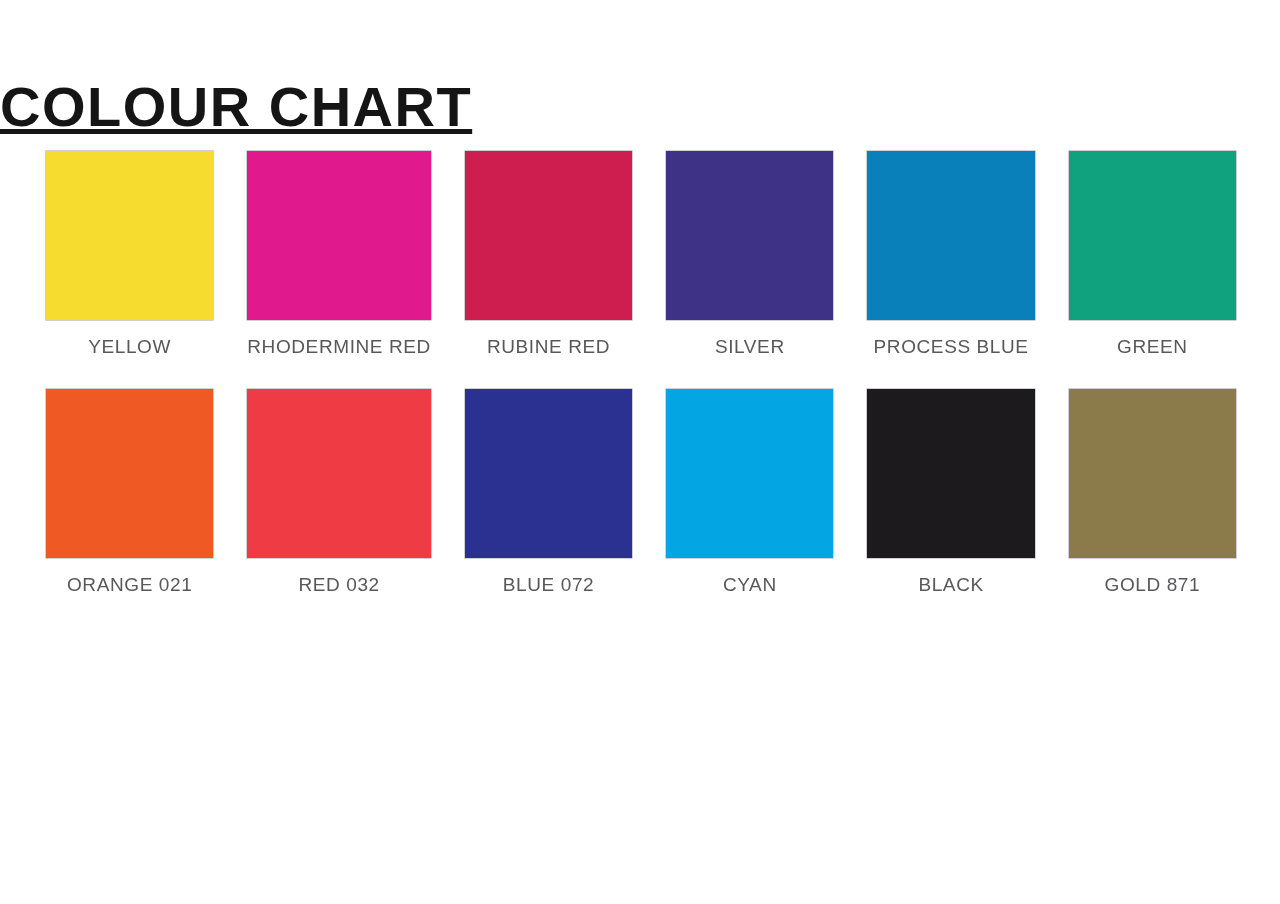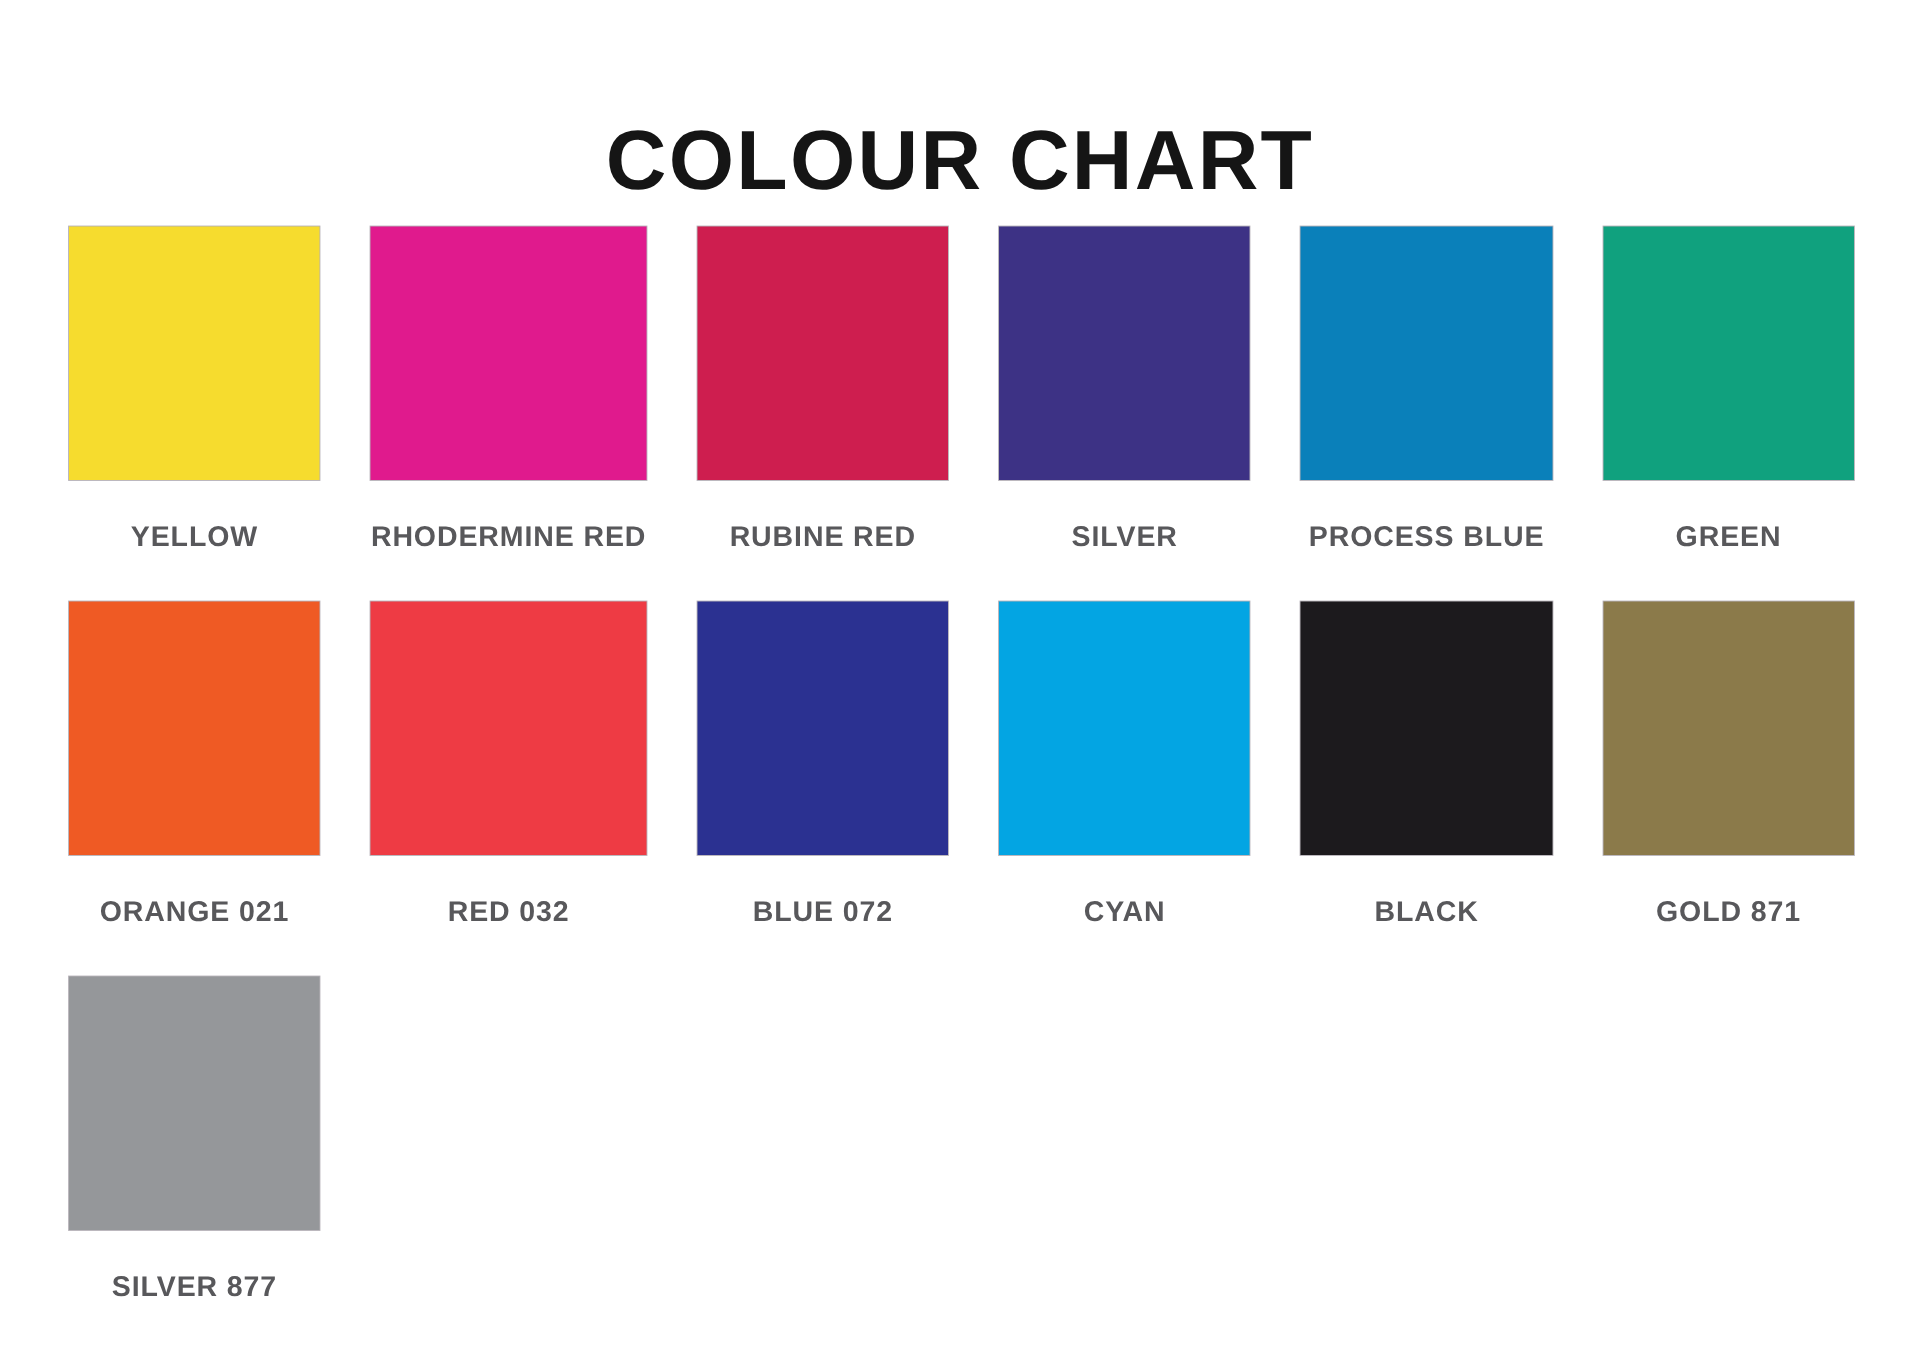--- a/index.html
+++ b/index.html
@@ -21,28 +21,29 @@
     height: 904px;
     position: relative;
     background: #ffffff;
   }
 
   .chart-title {
     position: absolute;
     top: 38px;
     left: 0;
     width: 1280px;
-    text-align: center;
+    text-align: left;
     font-size: 56px;
     font-weight: 700;
     letter-spacing: 1.5px;
     color: #151515;
     font-family: "Liberation Sans", sans-serif;
     line-height: 1.1;
     white-space: nowrap;
+    text-decoration: underline;
   }
 
   .swatch-grid {
     position: absolute;
     top: 151px;
     left: 46px;
     width: 1190px;
     display: grid;
     grid-template-columns: repeat(6, 1fr);
     grid-auto-rows: auto;
@@ -57,27 +58,27 @@
   }
 
   .swatch-chip {
     width: 100%;
     height: 169px;
     display: block;
     box-shadow: 0 0 0 0.6px rgba(90, 80, 95, 0.45);
   }
 
   .swatch-label {
-    margin-top: 28px;
+    margin-top: 16px;
     font-size: 19px;
     letter-spacing: 0.6px;
     color: #58585b;
     text-align: center;
     font-family: "Liberation Sans", sans-serif;
-    font-weight: 700;
+    font-weight: 400;
     white-space: nowrap;
     line-height: 1.2;
   }
 </style>
 </head>
 <body>
 
 <div class="page">
 
   <h1 class="chart-title">COLOUR CHART</h1>
@@ -124,19 +125,15 @@
         <div class="swatch-label">CYAN</div>
       </div>
       <div class="swatch-cell">
         <div class="swatch-chip" style="background-color: rgb(28, 26, 29);"></div>
         <div class="swatch-label">BLACK</div>
       </div>
       <div class="swatch-cell">
         <div class="swatch-chip" style="background-color: rgb(139, 122, 74);"></div>
         <div class="swatch-label">GOLD 871</div>
       </div>
-      <div class="swatch-cell">
-        <div class="swatch-chip" style="background-color: rgb(149, 151, 154);"></div>
-        <div class="swatch-label">SILVER 877</div>
-      </div>
     </div>
 
 </div>
 
 </body></html>

